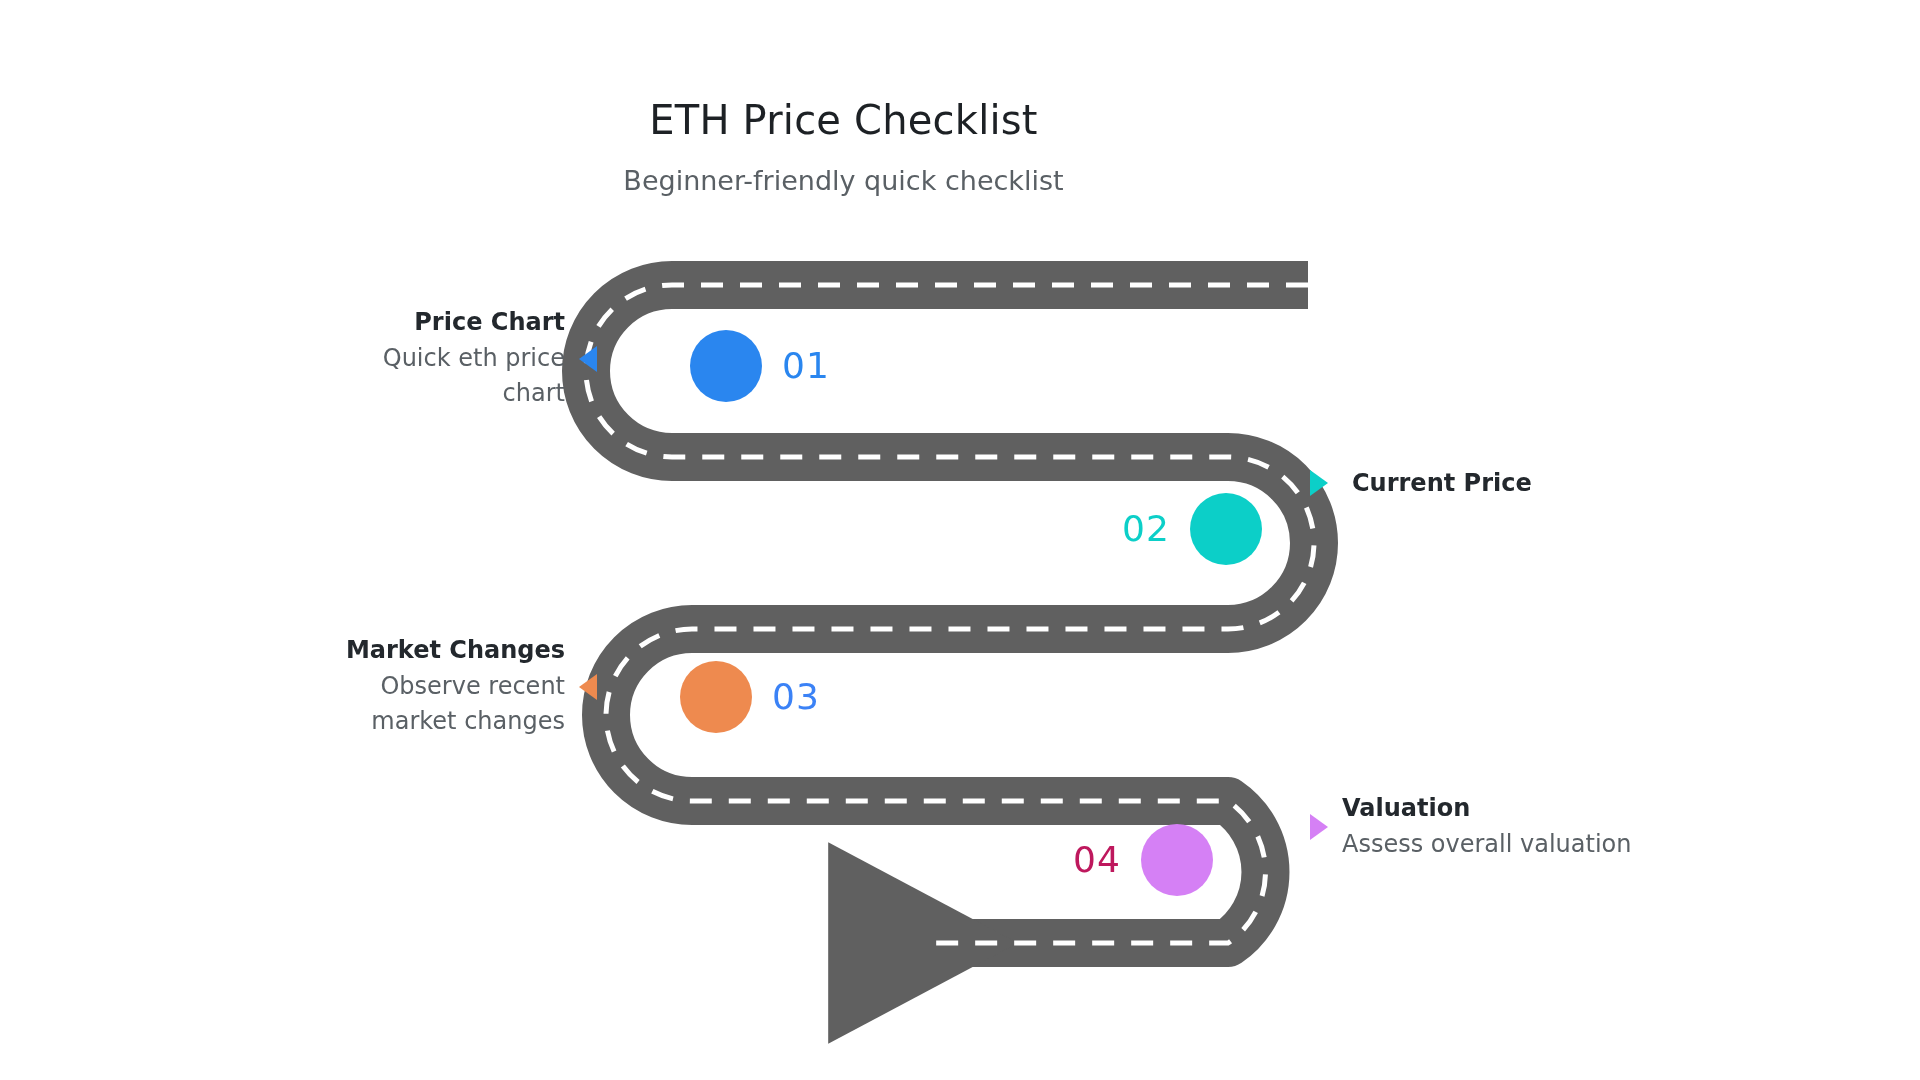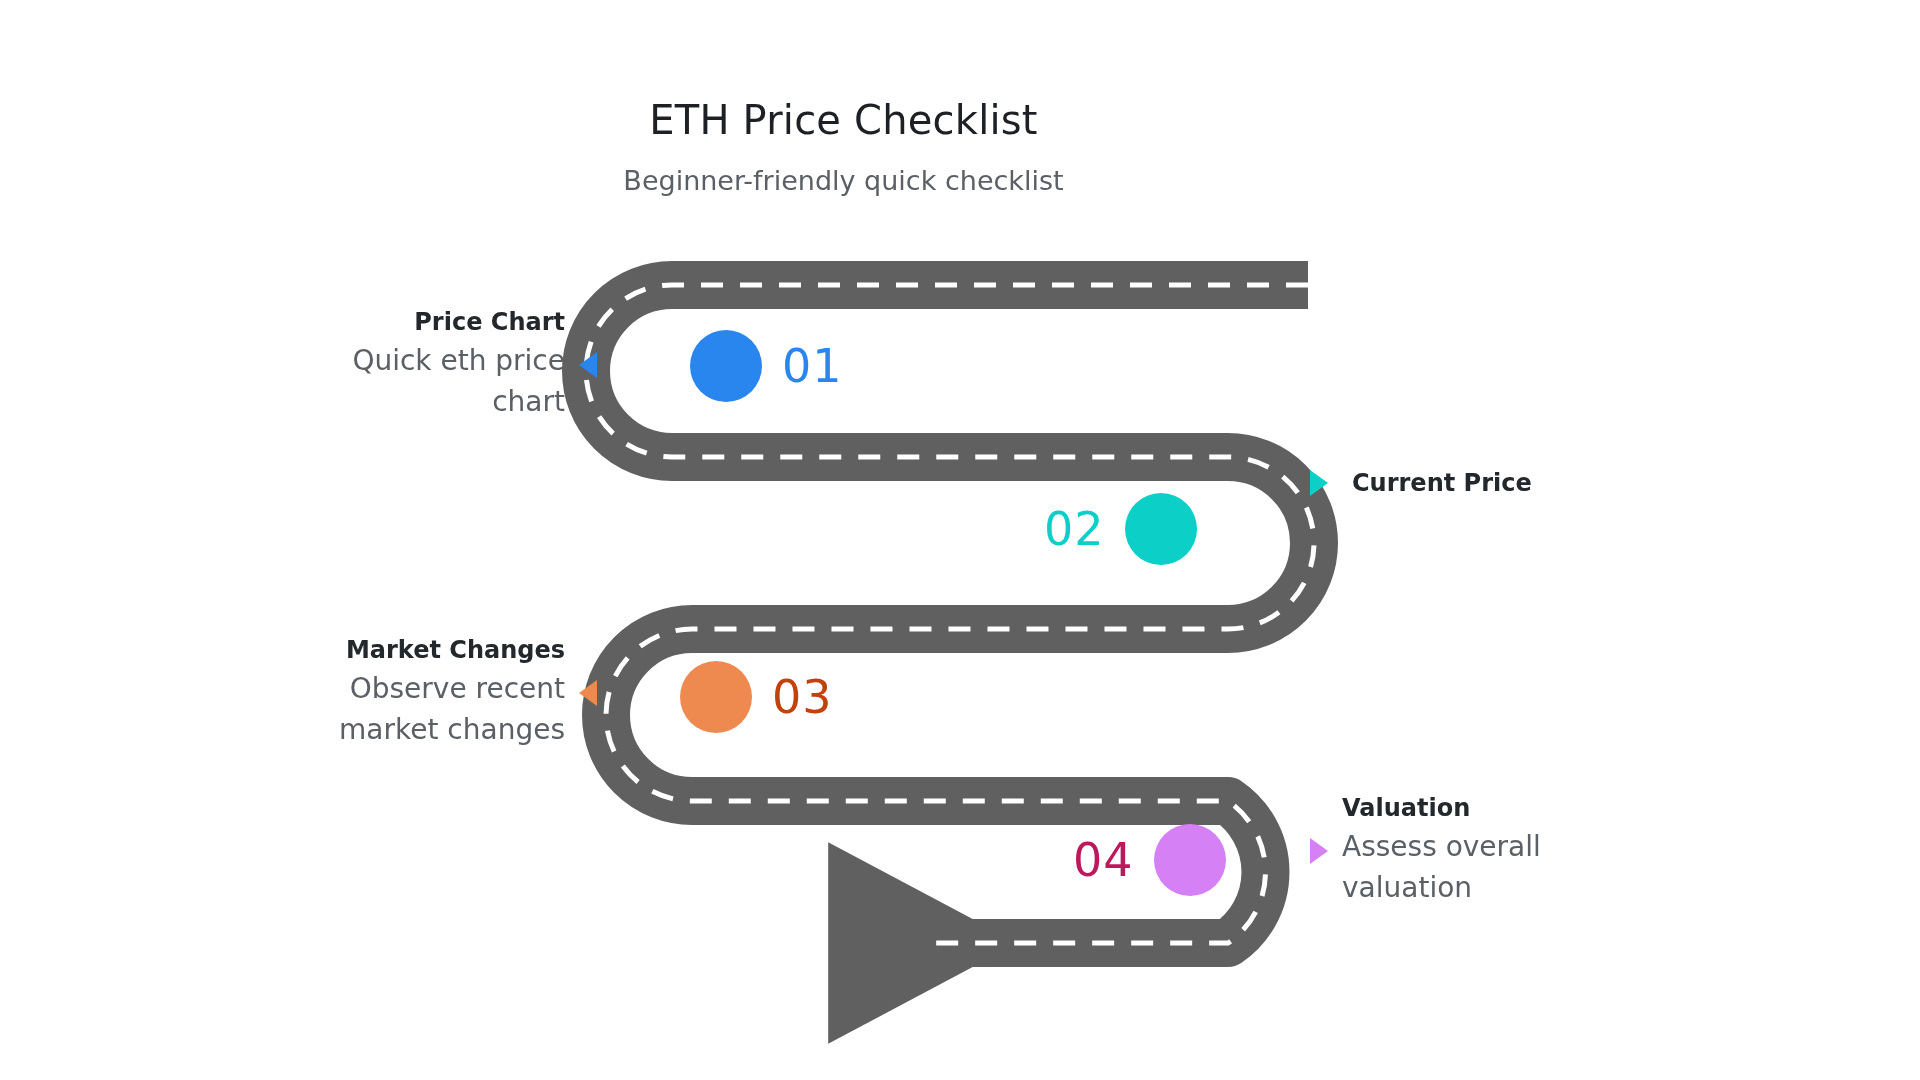--- a/index.html
+++ b/index.html
@@ -66,21 +66,21 @@
     align-items: center;
     height: 84px;
   }
   .marker .dot {
     width: 72px;
     height: 72px;
     border-radius: 50%;
     flex: 0 0 auto;
   }
   .marker .num {
-    font-size: 46px;
+    font-size: 36px;
     font-weight: 400;
     line-height: 1;
     letter-spacing: 1px;
     white-space: nowrap;
     text-align: center;
   }
   .marker.num-right .num { margin-left: 20px; }
   .marker.num-left  .num { margin-right: 20px; }
 
   
@@ -98,21 +98,21 @@
   .label-block.right-side .texts { text-align: left; }
 
   .lbl-title {
     font-size: 24px;
     font-weight: bold;
     color: #23282d;
     line-height: 1.25;
     white-space: nowrap;
   }
   .lbl-desc {
-    font-size: 28px;
+    font-size: 24px;
     font-weight: 400;
     color: #5a6065;
     line-height: 1.45;
     padding-top: 4px;
   }
 
   
   .tri {
     width: 0;
     height: 0;
@@ -167,28 +167,28 @@
              L 1228 801
              A 86 86 0 0 1 1228 943
              L 930 943" fill="none" stroke="#ffffff" stroke-width="5" stroke-linecap="butt" stroke-dasharray="22 17"></path>
   </svg>
 
   <div class="marker num-right" style="left:690px; top:324px;">
     <span class="dot" style="background: rgb(42, 134, 239);"></span>
     <span class="num" style="color: rgb(42, 134, 239);">01</span>
   </div>
 
-  <div class="marker num-left" style="left:1044px; top:487px;">
+  <div class="marker num-left" style="left:1122px; top:487px;">
     <span class="num" style="color: rgb(12, 207, 200);">02</span>
     <span class="dot" style="background: rgb(12, 207, 200);"></span>
   </div>
 
   <div class="marker num-right" style="left:680px; top:655px;">
     <span class="dot" style="background: rgb(238, 138, 79);"></span>
-    <span class="num" style="color: #c2410c;">03</span>
+    <span class="num" style="color: #3b82f6;">03</span>
   </div>
 
   <div class="marker num-left" style="left:1073px; top:818px;">
     <span class="num" style="color: #be185d;">04</span>
     <span class="dot" style="background: rgb(213, 128, 245);"></span>
   </div>
 
   <div class="label-block left-side" style="right:1323px; top:307px;">
     <span class="texts">
       <span class="lbl-title">Price Chart</span>

